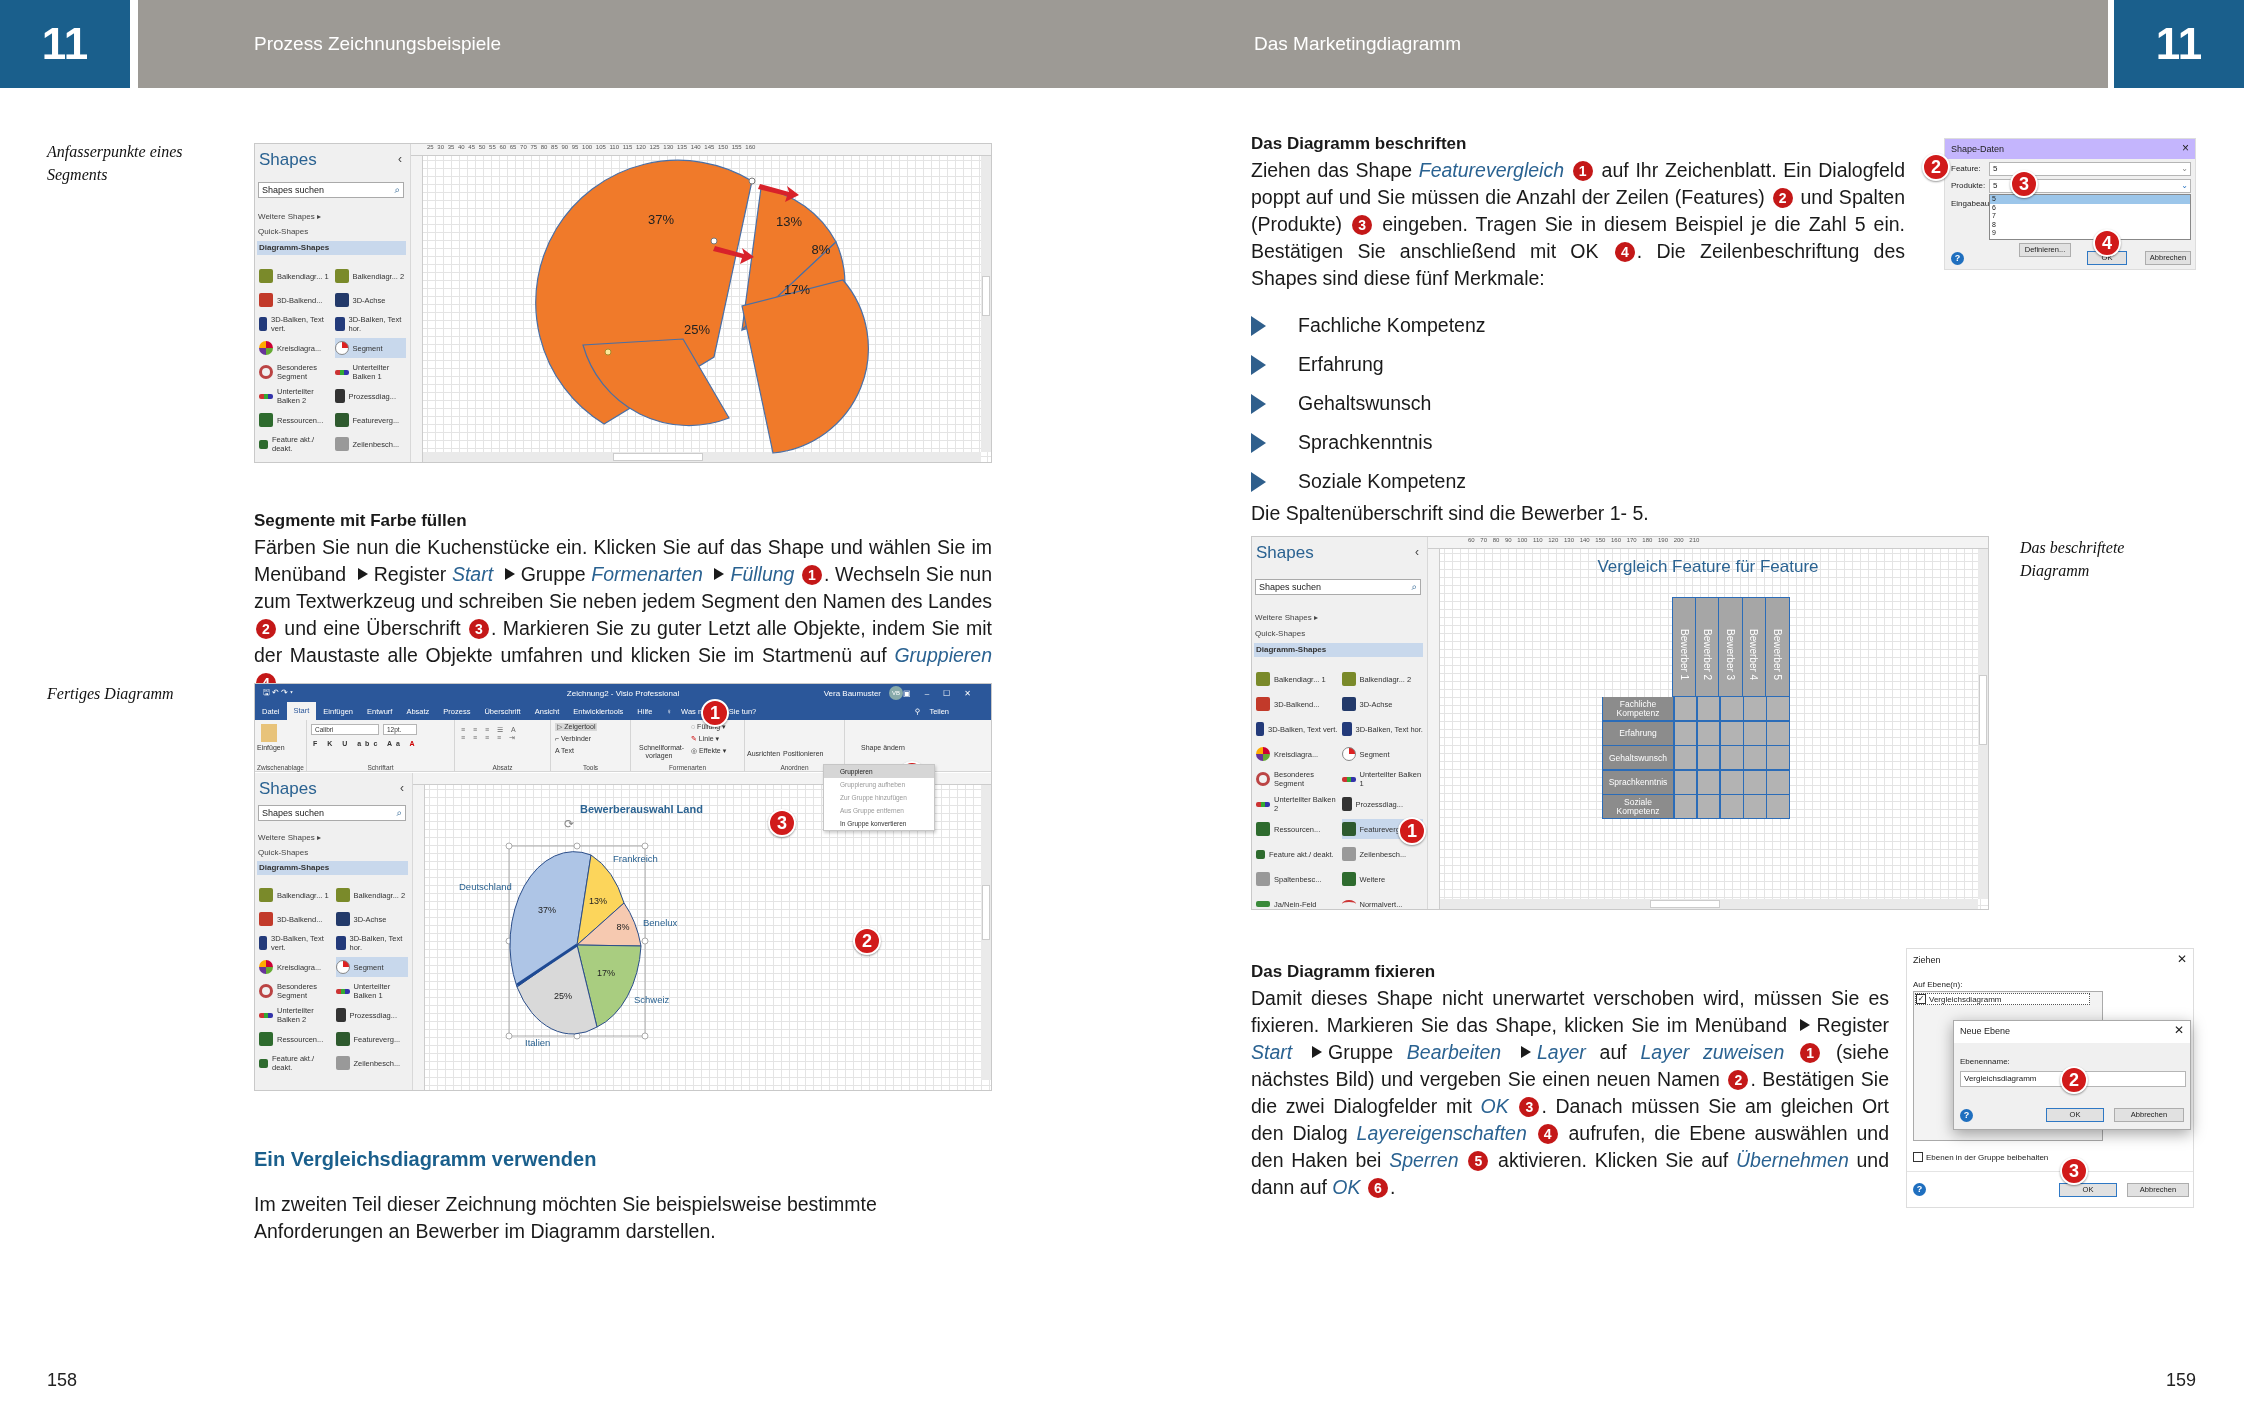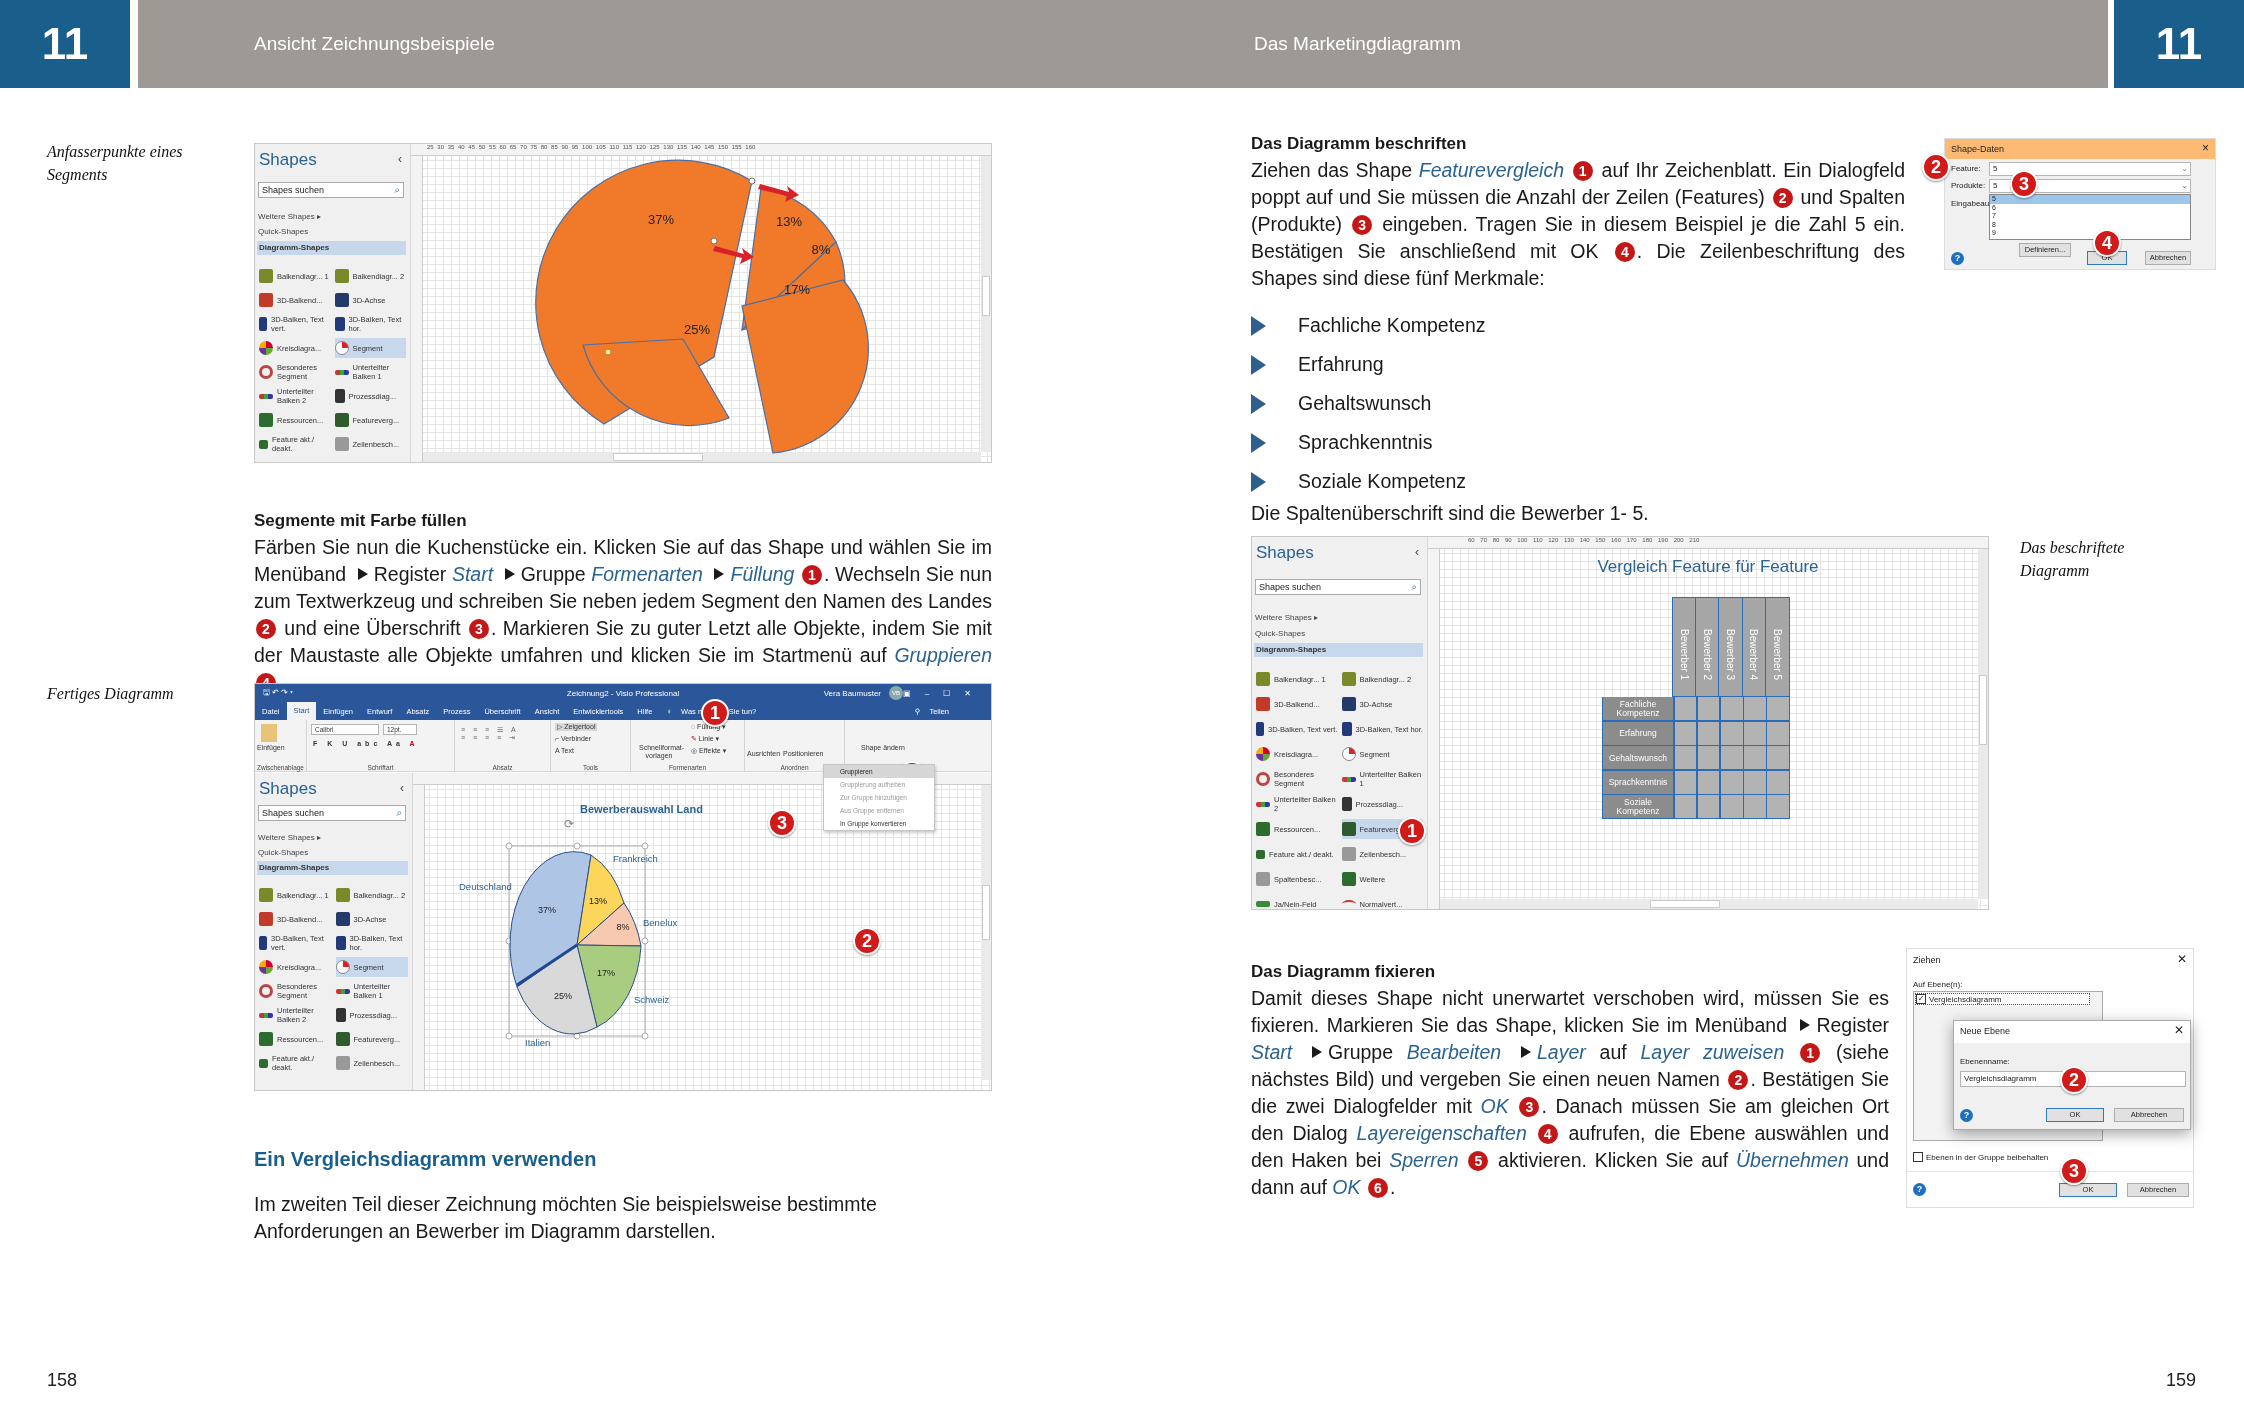--- a/index.html
+++ b/index.html
@@ -52,21 +52,21 @@
 .btn{position:absolute;height:14px;background:#e1e1e1;border:1px solid #adadad;font-size:7.5px;text-align:center;line-height:12px}
 .btn.def{border:1.5px solid #2f78c4}
 .help{position:absolute;width:13px;height:13px;border-radius:50%;background:#1f6fbf;color:#fff;font-size:9px;font-weight:bold;text-align:center;line-height:13px}
 .field{position:absolute;height:14px;background:#fff;border:1px solid #b5b5b5;font-size:8px;padding-left:3px;line-height:12px}
 </style>
 </head>
 <body>
 
 <div class="abs chapnum" style="left:0">11</div>
 <div class="abs hdrbar" style="left:138px;width:968px;padding-left:116px">
-    <span>Ansicht Zeichnungsbeispiele</span>
+    <span>Prozess Zeichnungsbeispiele</span>
   </div>
 <div class="abs hdrbar" style="left:1106px;width:1002px;padding-left:148px">
     <span>Das Marketingdiagramm</span>
   </div>
 <div class="abs chapnum" style="left:2114px">11</div>
 
 <div class="abs caption" style="left:47px;top:140px;width:160px">Anfasserpunkte eines Segments</div>
 
 <div class="abs shot" style="left:254px;top:143px;width:738px;height:320px">
   <div class="sidebar" style="width:156px">
@@ -406,21 +406,21 @@
       <div class="bullet-tri"></div>
       <span class="body" style="margin-left:32px">Sprachkenntnis</span>
     </div>
   <div style="display:flex;align-items:center;height:39px">
       <div class="bullet-tri"></div>
       <span class="body" style="margin-left:32px">Soziale Kompetenz</span>
     </div>
 </div>
 <div class="abs body" style="left:1251px;top:500px">Die Spaltenüberschrift sind die Bewerber 1- 5.</div>
 
-<div class="dlg" style="left:1944px;top:138px;width:272px;height:132px;background:#fdba74;border-color:#ddd">
+<div class="dlg" style="left:1944px;top:138px;width:252px;height:132px;background:#c4b5fd;border-color:#ddd">
   <div class="dt">Shape-Daten</div>
   <div class="dx">×</div>
   <div style="position:absolute;left:0;right:0;top:20px;bottom:0;background:#f0f0f0"></div>
   <div style="position:absolute;left:6px;top:25px">Feature:</div>
   <div class="field" style="left:44px;top:23px;width:202px"><span>5</span><span style="position:absolute;right:2px;color:#888">⌄</span></div>
   <div style="position:absolute;left:6px;top:42px">Produkte:</div>
   <div class="field" style="left:44px;top:40px;width:202px"><span>5</span><span style="position:absolute;right:2px;color:#2f78c4">⌄</span></div>
   <div style="position:absolute;left:6px;top:60px">Eingabeauf</div>
   <div style="position:absolute;left:44px;top:55px;width:202px;height:46px;background:#fff;border:1px solid #888;font-size:7px;line-height:8.5px">
     <div style="background:#9cc6ea;padding-left:2px">5</div>

